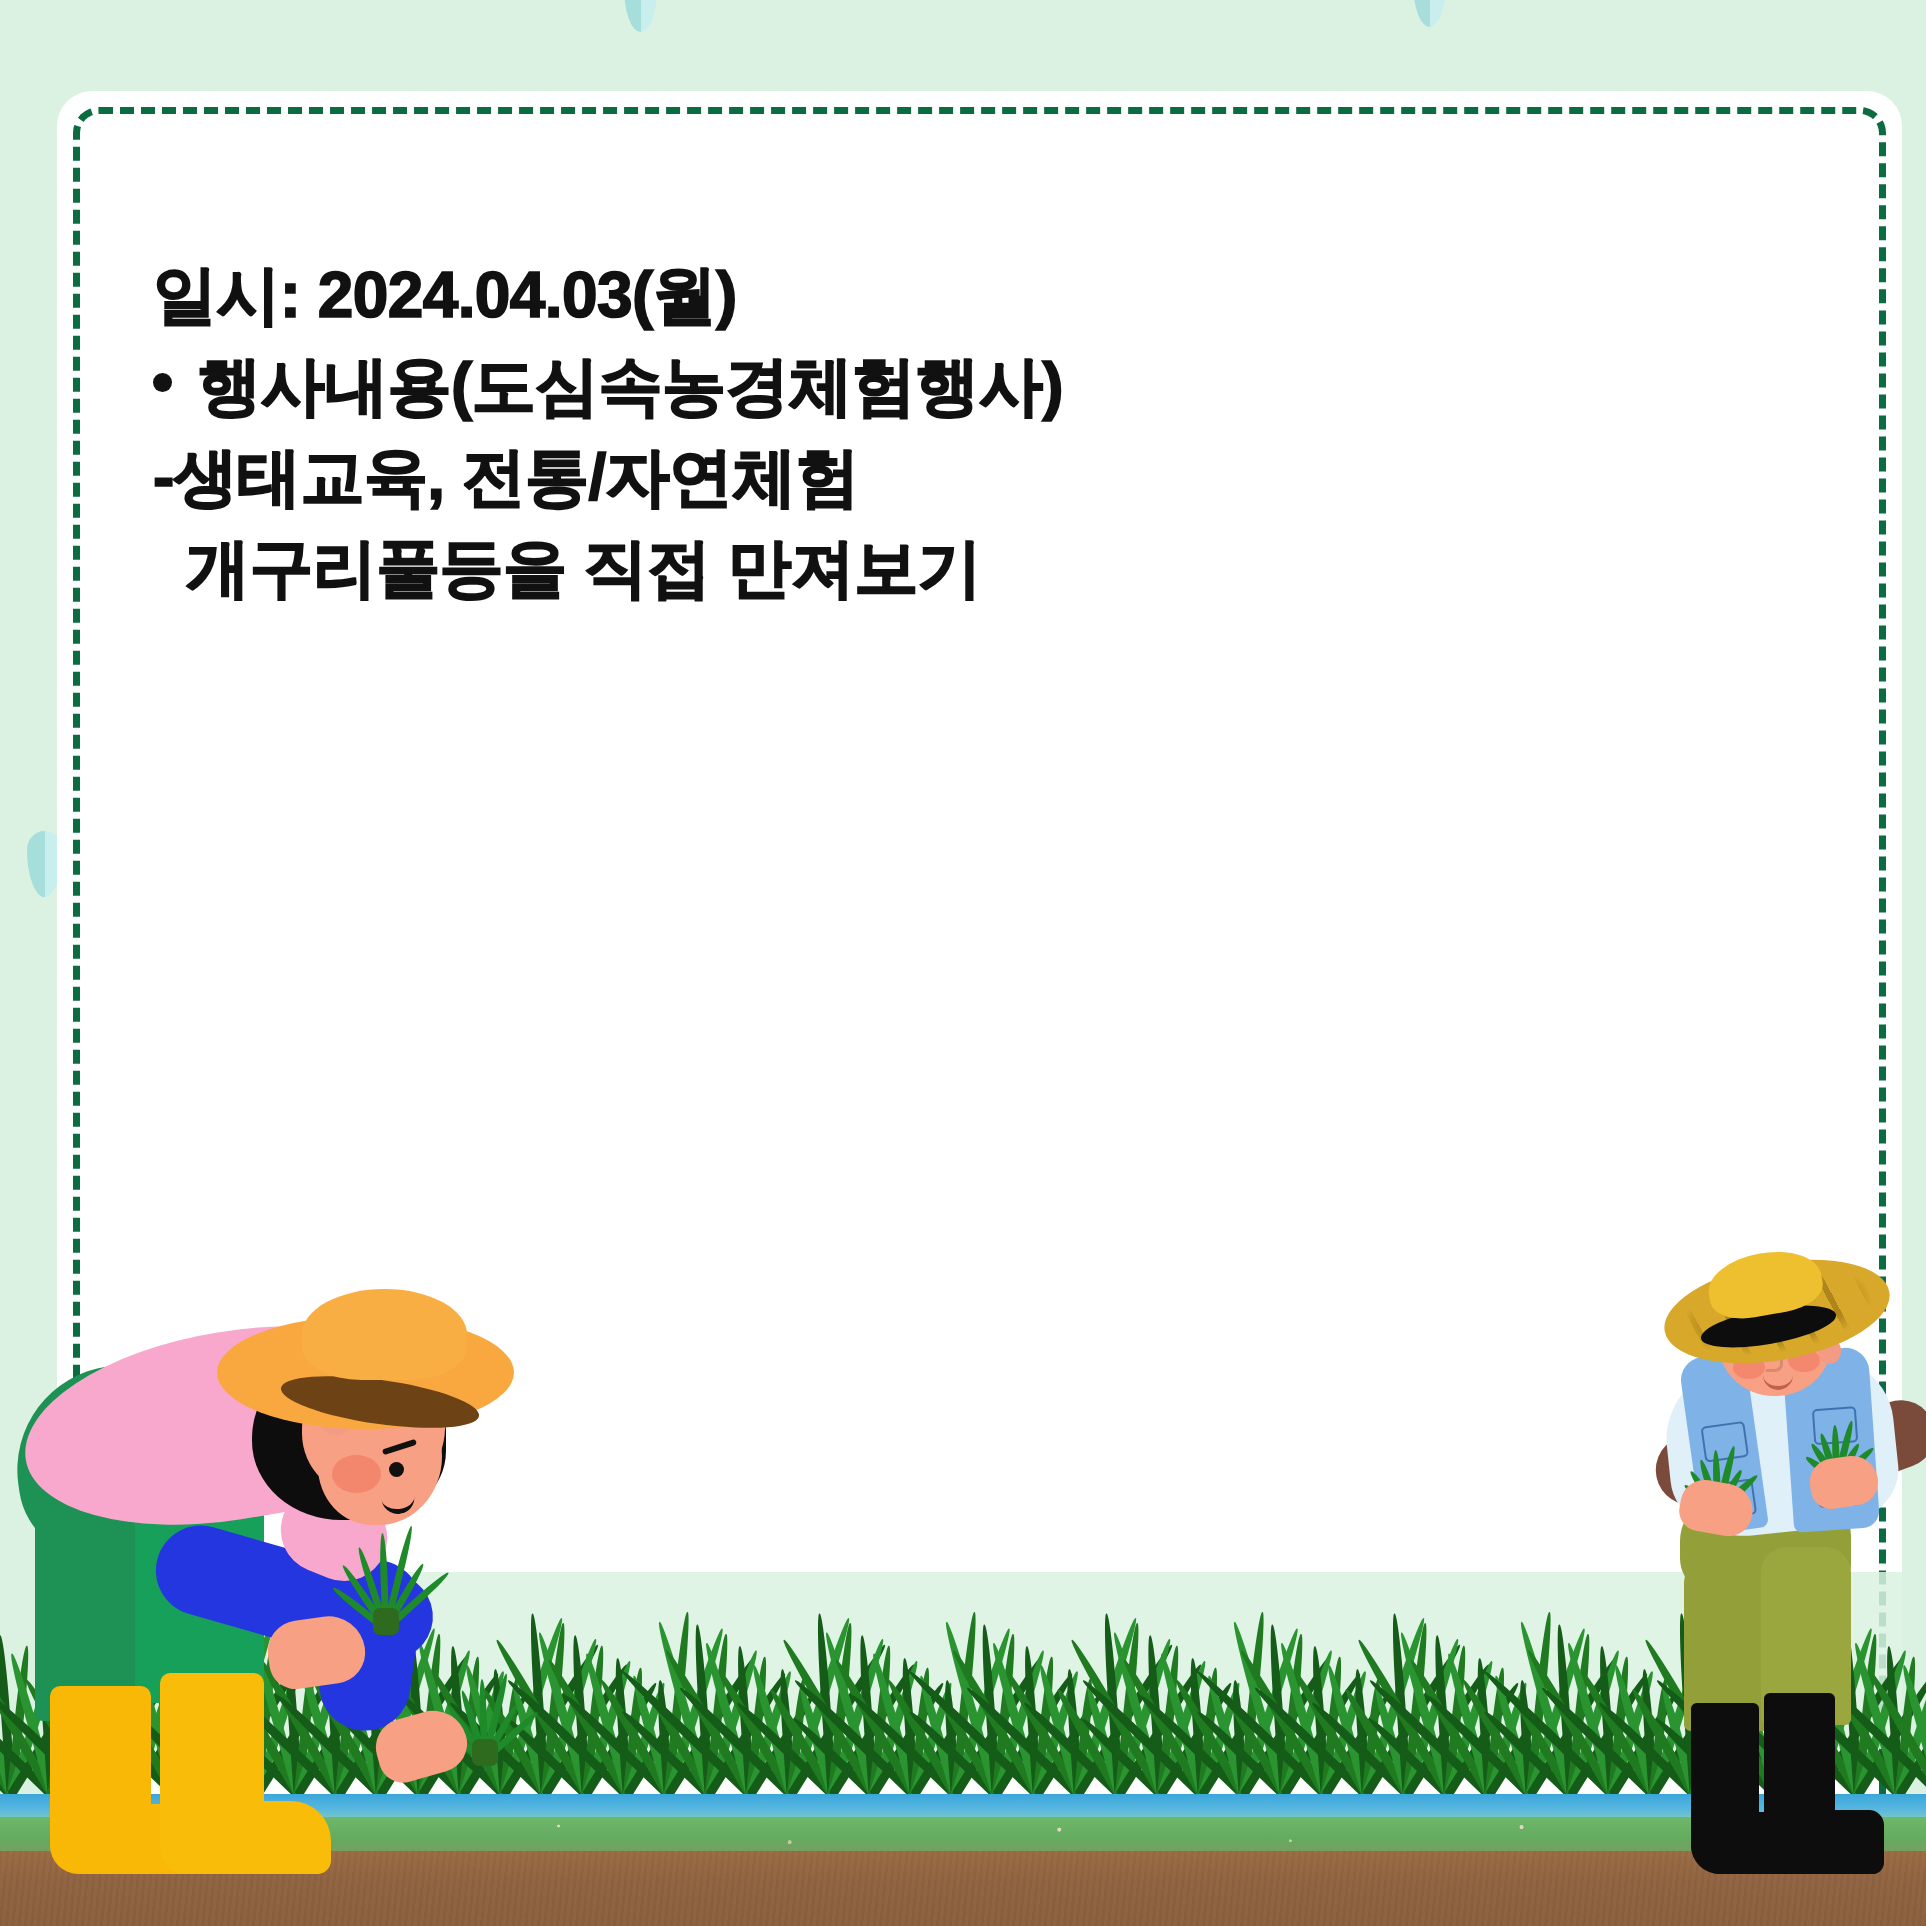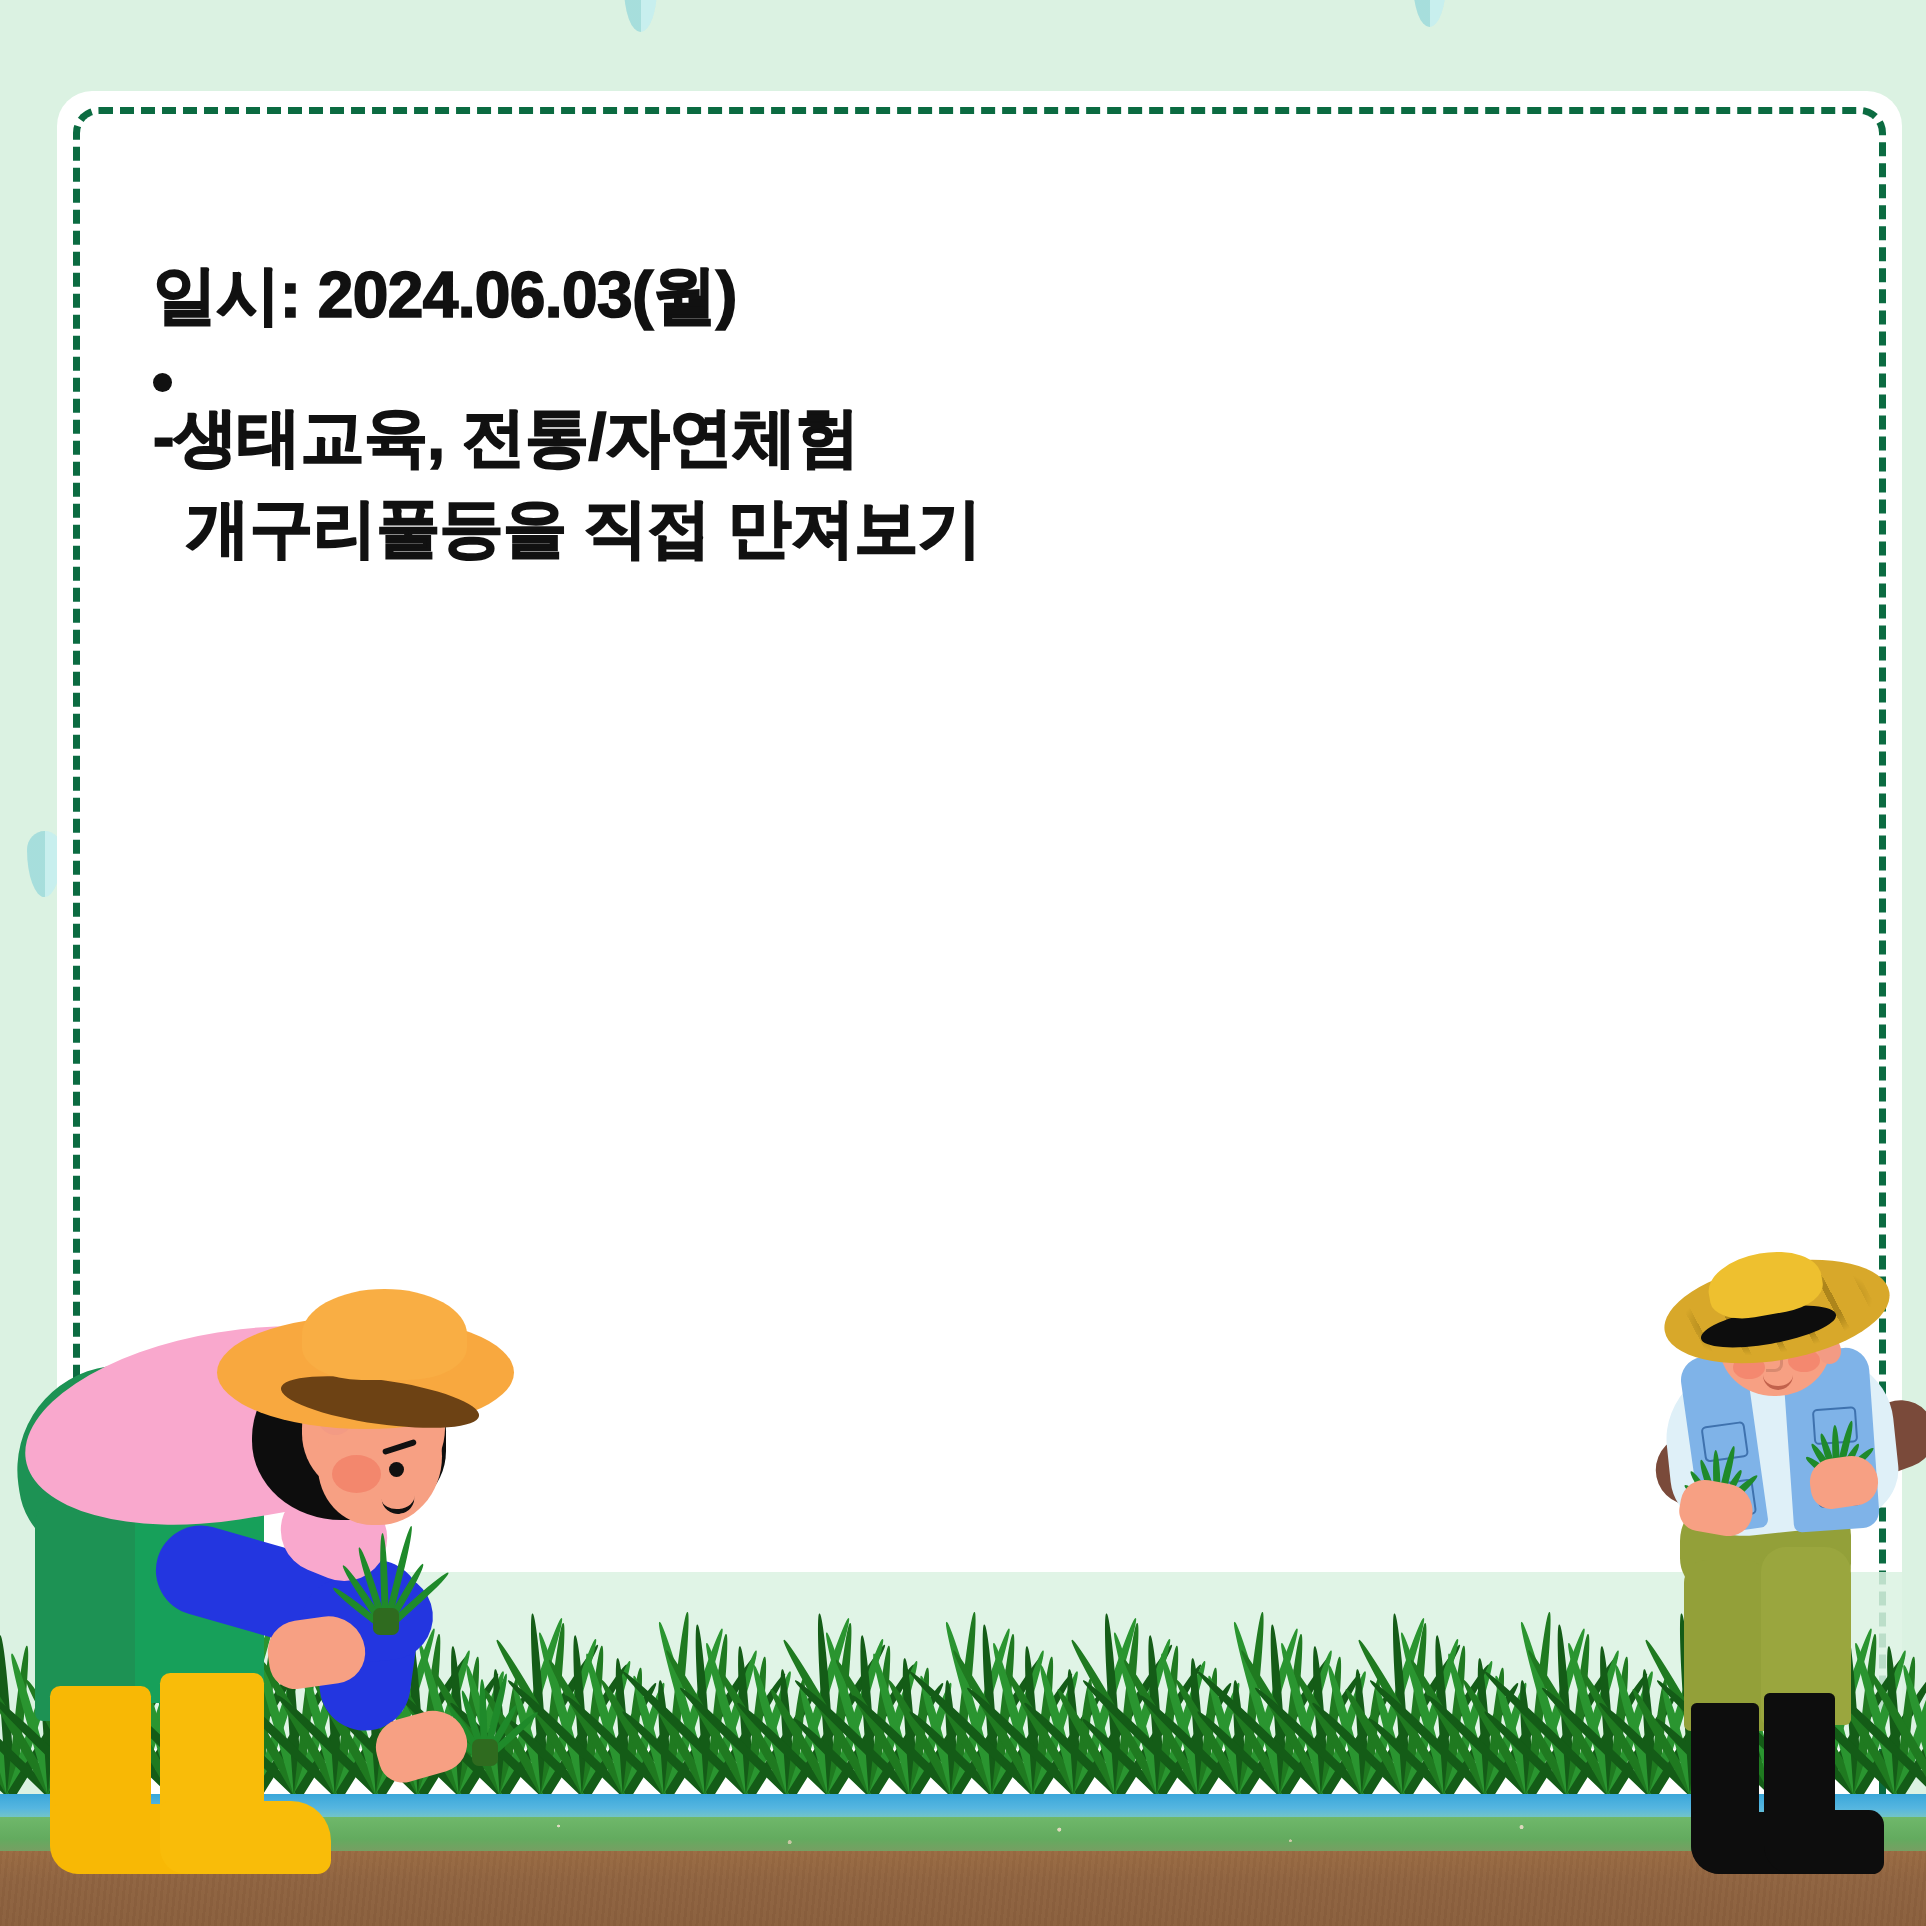--- a/index.html
+++ b/index.html
@@ -208,24 +208,25 @@
 
   <div class="drop d1"></div>
   <div class="drop d2"></div>
   <div class="drop d3"></div>
 
   <div class="card"></div>
   <div class="card-dash"></div>
 
   <div class="content">
     <div class="line">
-      <span>일시: 2024.06.03(월)</span>
+      <span>일시: 2024.04.03(월)</span>
     </div>
     <div class="line bullet">
       <span class="bullet-dot"></span>
+      <span>행사내용(도심속농경체험행사)</span>
     </div>
     <div class="line">
       <span>-생태교육, 전통/자연체험</span>
     </div>
     <div class="line indent">
       <span>개구리풀등을 직접 만져보기</span>
     </div>
   </div>
 
   <div class="scene">

